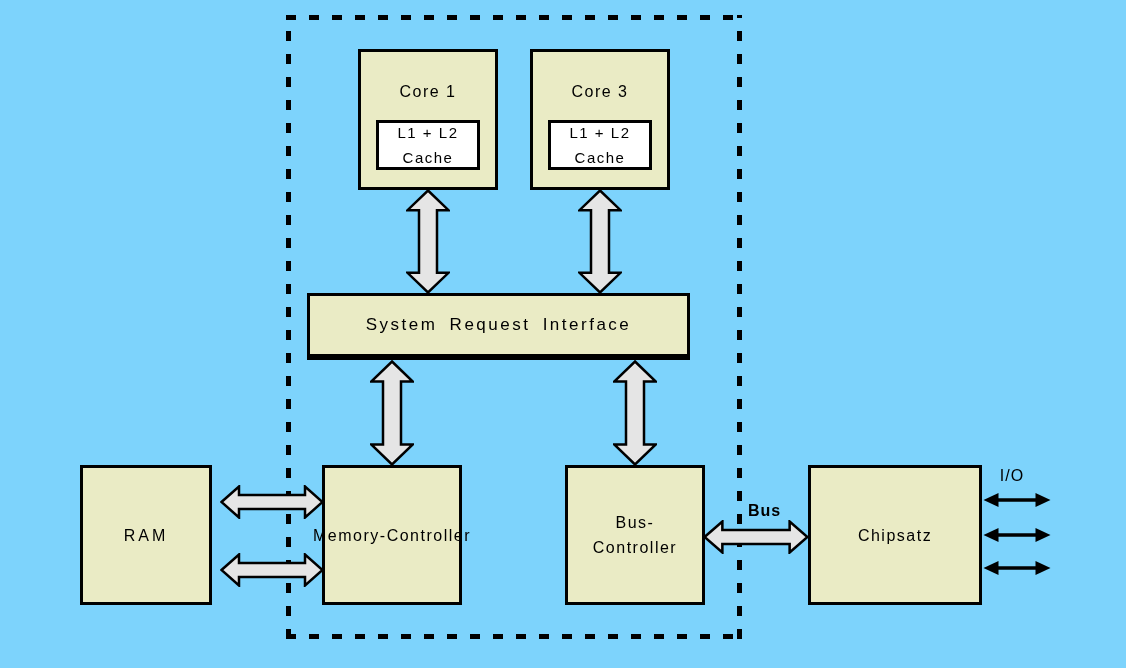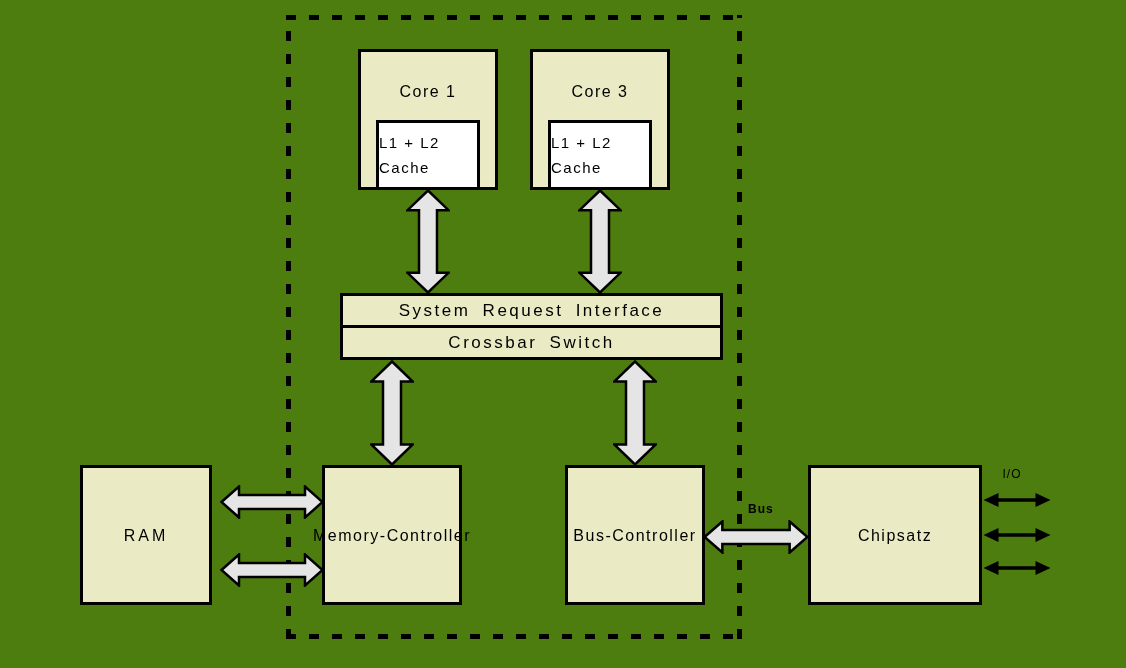--- a/index.html
+++ b/index.html
@@ -5,21 +5,21 @@
   html, body {
     margin: 0;
     padding: 0;
     background: #ffffff;
     font-family: "Liberation Sans", sans-serif;
   }
   .canvas {
     position: relative;
     width: 1126px;
     height: 668px;
-    background: #4d7c0f;
+    background: #7dd3fc;
     overflow: hidden;
     color: #000;
   }
   .abs { position: absolute; box-sizing: border-box; }
 
   
   .cpu-boundary {
     left: 286px; top: 15px; width: 456px; height: 624px;
     background-image:
       repeating-linear-gradient(90deg, #000 0 10px, transparent 10px 23px),
@@ -43,41 +43,41 @@
     line-height: 25px;
   }
   .core {
     left: auto; top: 49px; width: 140px; height: 141px;
     align-items: flex-start;
   }
   .core .core-label { margin-top: 27px; width: 100%; text-align: center; }
   .cache {
     background: #ffffff;
     border: 3px solid #000;
-    width: 104px; height: 70px;
+    width: 104px; height: 50px;
     display: flex; flex-direction: column;
-    justify-content: center;
+    align-items: center; justify-content: center;
     font-size: 15px; letter-spacing: 1.5px; line-height: 25px;
   }
 
   .bars {
-    left: 340px; top: 293px; width: 383px; height: 67px;
+    left: 307px; top: 293px; width: 383px; height: 67px;
     background: #eaebc5;
     border: 3px solid #000;
     display: flex; flex-direction: column;
   }
   .bar-row {
     flex: 1;
     display: flex; align-items: center; justify-content: center;
     font-size: 17px; letter-spacing: 2.5px; word-spacing: 5px;
   }
   .bar-row.first { border-bottom: 3px solid #000; }
 
   .small-label {
-    font-size: 12px;
+    font-size: 16px;
     letter-spacing: 1px;
   }
   svg.arrow { display: block; }
 </style>
 </head>
 <body>
 
 <div class="canvas">
 
   <div class="abs cpu-boundary"></div>
@@ -102,42 +102,39 @@
     <polygon points="22,1.5 42.5,21 31,21 31,83 42.5,83 22,102.5 1.5,83 13,83 13,21 1.5,21" fill="#e5e5e5" stroke="#000" stroke-width="2.5"></polygon>
   </svg>
   <svg class="abs arrow" style="left:578px; top:189px;" width="44" height="105" viewBox="0 0 44 104" preserveAspectRatio="none">
     <polygon points="22,1.5 42.5,21 31,21 31,83 42.5,83 22,102.5 1.5,83 13,83 13,21 1.5,21" fill="#e5e5e5" stroke="#000" stroke-width="2.5"></polygon>
   </svg>
 
   <div class="abs bars">
     <div class="bar-row first">
       <span>System Request Interface</span>
     </div>
-    <div class="bar-row">
-      <span>Crossbar Switch</span>
-    </div>
   </div>
 
   <svg class="abs arrow" style="left:370px; top:360px;" width="44" height="106" viewBox="0 0 44 104" preserveAspectRatio="none">
     <polygon points="22,1.5 42.5,21 31,21 31,83 42.5,83 22,102.5 1.5,83 13,83 13,21 1.5,21" fill="#e5e5e5" stroke="#000" stroke-width="2.5"></polygon>
   </svg>
   <svg class="abs arrow" style="left:613px; top:360px;" width="44" height="106" viewBox="0 0 44 104" preserveAspectRatio="none">
     <polygon points="22,1.5 42.5,21 31,21 31,83 42.5,83 22,102.5 1.5,83 13,83 13,21 1.5,21" fill="#e5e5e5" stroke="#000" stroke-width="2.5"></polygon>
   </svg>
 
   <div class="abs node" style="left:80px; top:465px; width:132px; height:140px; letter-spacing:3px;">
     <div>RAM</div>
   </div>
 
   <div class="abs node" style="left:322px; top:465px; width:140px; height:140px; flex-direction:row;">
     <div>Memory-</div>
     <div>Controller</div>
   </div>
 
-  <div class="abs node" style="left:565px; top:465px; width:140px; height:140px; flex-direction:row;">
+  <div class="abs node" style="left:565px; top:465px; width:140px; height:140px; flex-direction:column;">
     <div>Bus-</div>
     <div>Controller</div>
   </div>
 
   <div class="abs node" style="left:808px; top:465px; width:174px; height:140px;">
     <div>Chipsatz</div>
   </div>
 
   <svg class="abs arrow" style="left:220px; top:485px;" width="104" height="34" viewBox="0 0 104 34" preserveAspectRatio="none">
     <polygon points="1.5,17 19,1.5 19,10 85,10 85,1.5 102.5,17 85,32.5 85,24 19,24 19,32.5" fill="#e5e5e5" stroke="#000" stroke-width="2.5"></polygon>

